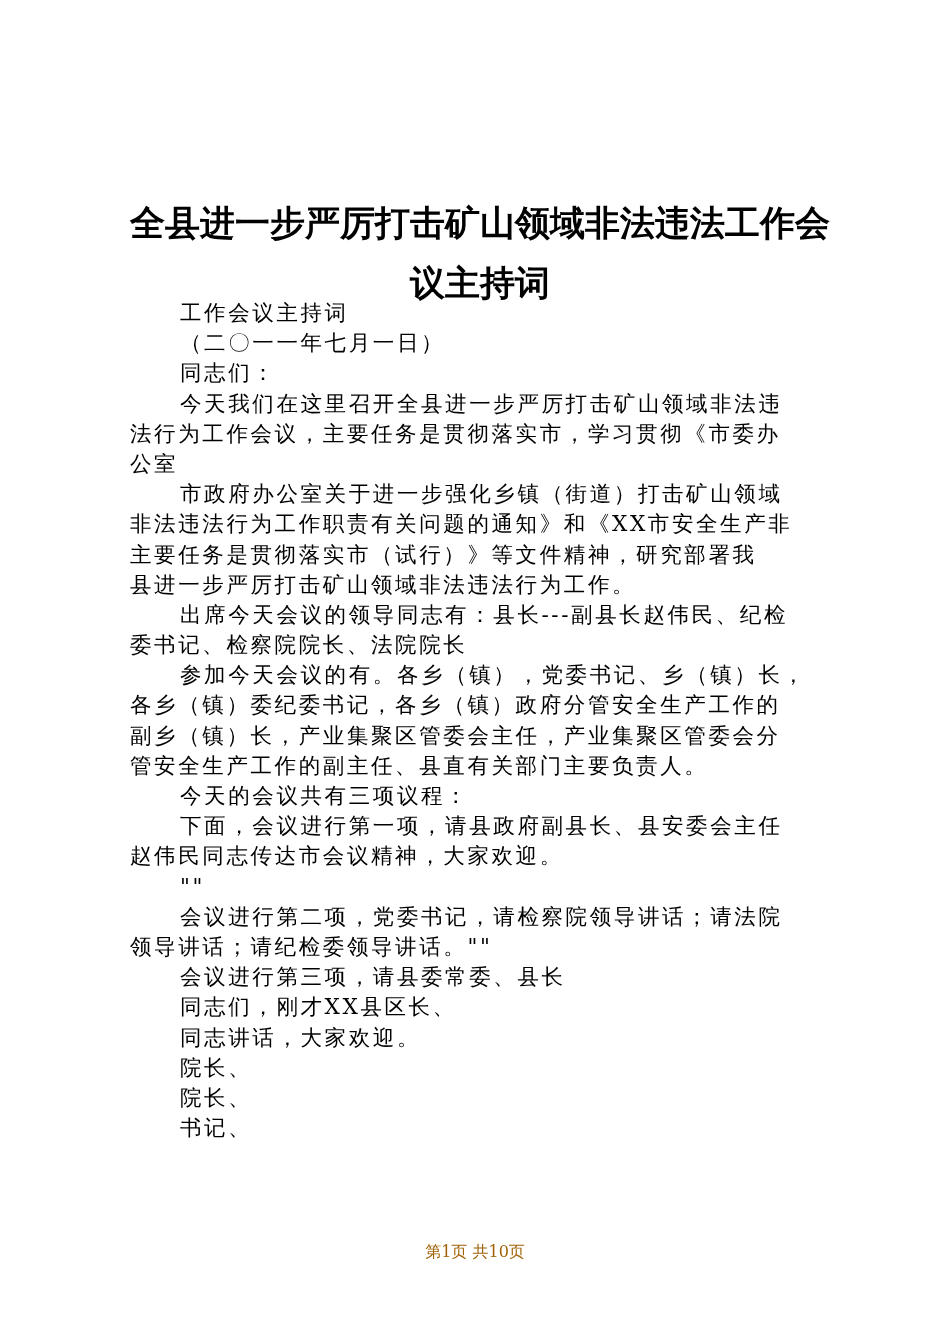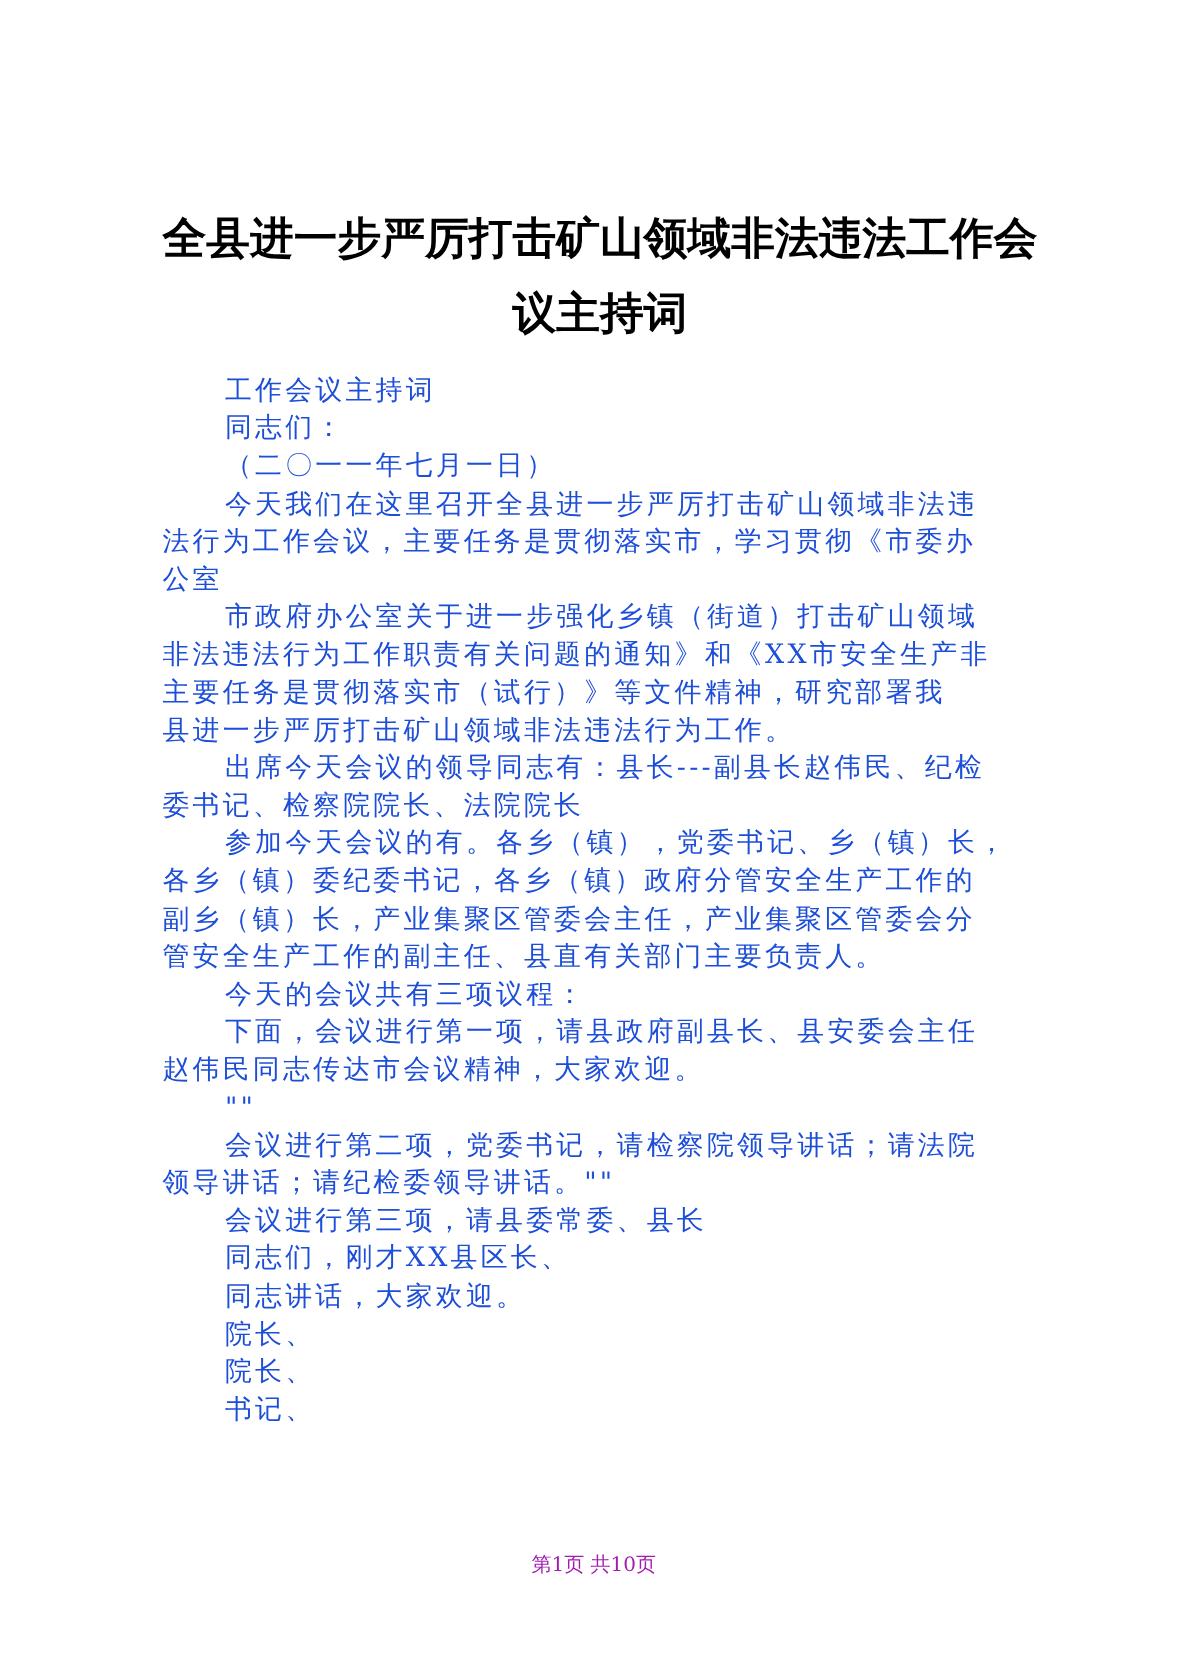--- a/index.html
+++ b/index.html
@@ -21,74 +21,74 @@
       top: 0;
       width: 950px;
       height: 1344px;
       background: #ffffff;
     }
     .title {
       position: absolute;
       left: 120px;
       width: 720px;
       text-align: center;
-      font-family: Liberation Mono, monospace;
+      font-family: Liberation Sans, sans-serif;
       font-weight: bold;
       font-size: 35px;
       line-height: 60px;
-      top: 163px;
+      top: 193px;
       letter-spacing: 0px;
       color: #000;
     }
     .title-line {
       display: block;
       white-space: nowrap;
     }
     .body {
       position: absolute;
       left: 130px;
       top: 298px;
       width: 705px;
       font-size: 21.5px;
       line-height: 30.2px;
       letter-spacing: 2.6px;
-      color: #1d4ed8;
+      color: #000000;
     }
     .line {
       display: block;
       white-space: nowrap;
       height: 30.2px;
     }
     .indent {
       padding-left: 50px;
     }
     .footer {
       position: absolute;
       left: 0;
       width: 950px;
       top: 1242px;
       text-align: center;
       font-size: 16px;
-      color: #a21caf;
+      color: #a16207;
       font-family: "DejaVu Serif", "Liberation Serif", serif;
     }
   </style>
 </head>
 <body>
 
 <div class="page">
   <div class="title">
     <span class="title-line">全县进一步严厉打击矿山领域非法违法工作会</span>
     <span class="title-line">议主持词</span>
   </div>
 
   <div class="body" id="body-text">
       <span class="line indent">工作会议主持词</span>
+      <span class="line indent">（二〇一一年七月一日）</span>
       <span class="line indent">同志们：</span>
-      <span class="line indent">（二〇一一年七月一日）</span>
       <span class="line indent">今天我们在这里召开全县进一步严厉打击矿山领域非法违</span>
       <span class="line">法行为工作会议，主要任务是贯彻落实市，学习贯彻《市委办</span>
       <span class="line">公室</span>
       <span class="line indent">市政府办公室关于进一步强化乡镇（街道）打击矿山领域</span>
       <span class="line">非法违法行为工作职责有关问题的通知》和《XX市安全生产非</span>
       <span class="line">主要任务是贯彻落实市（试行）》等文件精神，研究部署我</span>
       <span class="line">县进一步严厉打击矿山领域非法违法行为工作。</span>
       <span class="line indent">出席今天会议的领导同志有：县长---副县长赵伟民、纪检</span>
       <span class="line">委书记、检察院院长、法院院长</span>
       <span class="line indent">参加今天会议的有。各乡（镇），党委书记、乡（镇）长，</span>

